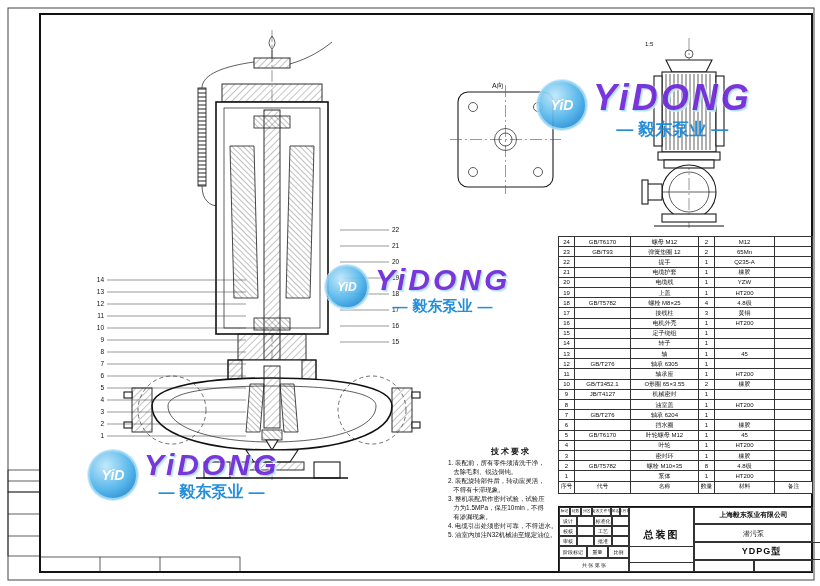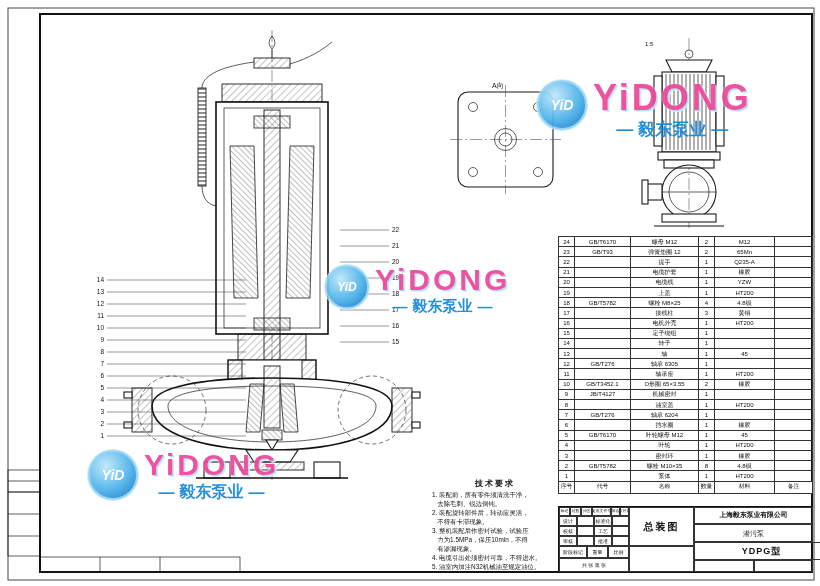--- a/index.html
+++ b/index.html
@@ -20,34 +20,34 @@
   .dash{stroke:#333;stroke-width:.7;stroke-dasharray:4 3;fill:none}
   .svgtxt{font-family:"Liberation Sans",sans-serif;fill:#111;}
 
   
   .wm{position:absolute;display:flex;align-items:flex-start;gap:6px;opacity:.93;pointer-events:none;}
   .wm-circle{border-radius:50%;
      background:radial-gradient(circle at 35% 30%,#bfe8fb 0%,#4cb2ea 55%,#0d6fc0 100%);
      color:#fff;display:flex;align-items:center;justify-content:center;
      font-style:italic;font-weight:bold;border:2px solid #8fd2f3;box-shadow:0 0 0 1px #cfeafa;}
   .wm-text{display:flex;flex-direction:column;align-items:center;}
-  .wm-brand{font-weight:900;color:#ec4899;letter-spacing:3px;line-height:1;
+  .wm-brand{font-weight:900;font-style:italic;color:#6d28d9;letter-spacing:3px;line-height:1;
      text-shadow:0 0 2px #ffffff,1px 1px 0 #8fd2f3,2px 2px 0 #d6eefb;white-space:nowrap;}
   .wm-cnrow{display:flex;align-items:center;gap:5px;color:#1486d8;font-weight:bold;white-space:nowrap;}
   .wm-dash{color:#1486d8;}
 
   
   table.parts{position:absolute;left:558px;top:236px;width:254px;border-collapse:collapse;
      table-layout:fixed;font-size:6px;line-height:1;color:#111;}
   table.parts td{border:1px solid #333;height:9.2px;padding:0 1px;overflow:hidden;
      white-space:nowrap;text-align:center;}
   table.parts tfoot td{height:11px;font-size:5.8px;background:#fff;}
 
   
-  .notes{position:absolute;left:432px;top:447px;width:126px;font-size:6.4px;line-height:9px;color:#111;margin-top:32px;}
+  .notes{position:absolute;left:448px;top:447px;width:126px;font-size:6.4px;line-height:9px;color:#111;}
   .notes .ttl{text-align:center;font-weight:bold;font-size:8px;margin-bottom:2px;letter-spacing:2px;}
   .notes .ln{white-space:pre;}
 
   
   .tblock{position:absolute;left:558px;top:506px;width:254px;height:66px;
      border:1.4px solid #111;box-sizing:border-box;font-size:5px;}
   .tbc{position:absolute;box-sizing:border-box;border:0.5px solid #333;
      display:flex;align-items:center;justify-content:center;text-align:center;
      overflow:hidden;white-space:nowrap;line-height:1;}
 </style>
@@ -507,21 +507,21 @@
     <div class="tbc" style="left:0;top:29px;width:18px;height:10px;">审核</div>
     <div class="tbc" style="left:18px;top:29px;width:17px;height:10px;"></div>
     <div class="tbc" style="left:35px;top:29px;width:18px;height:10px;">批准</div>
     <div class="tbc" style="left:53px;top:29px;width:17px;height:10px;"></div>
 
     <div class="tbc" style="left:0;top:39px;width:28px;height:12px;">阶段标记</div>
     <div class="tbc" style="left:28px;top:39px;width:21px;height:12px;">重量</div>
     <div class="tbc" style="left:49px;top:39px;width:21px;height:12px;">比例</div>
     <div class="tbc" style="left:0;top:51px;width:70px;height:14px;">共 张 第 张</div>
 
-    <div class="tbc" style="left:70px;top:0;width:65px;height:39px;font-size:10px;font-weight:bold;letter-spacing:2px;">总装图</div>
+    <div class="tbc" style="left:70px;top:0;width:65px;height:56px;font-size:10px;font-weight:bold;letter-spacing:2px;">总装图</div>
     <div class="tbc" style="left:70px;top:39px;width:65px;height:26px;"></div>
 
     <div class="tbc" style="left:135px;top:0;width:119px;height:17px;font-size:6.8px;font-weight:bold;">上海毅东泵业有限公司</div>
     <div class="tbc" style="left:135px;top:17px;width:119px;height:18px;font-size:7px;">潜污泵</div>
     <div class="tbc" style="left:135px;top:35px;width:135px;height:18px;font-size:9px;font-weight:bold;letter-spacing:1px;">YDPG型</div>
     <div class="tbc" style="left:135px;top:53px;width:60px;height:12px;"></div>
     <div class="tbc" style="left:195px;top:53px;width:59px;height:12px;"></div>
   </div>
 
 </div>

